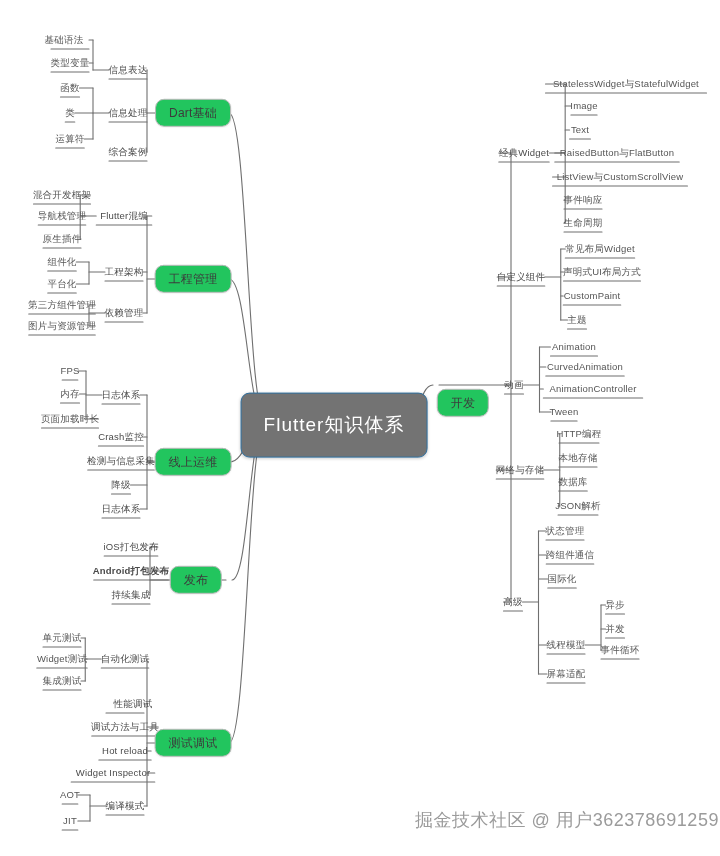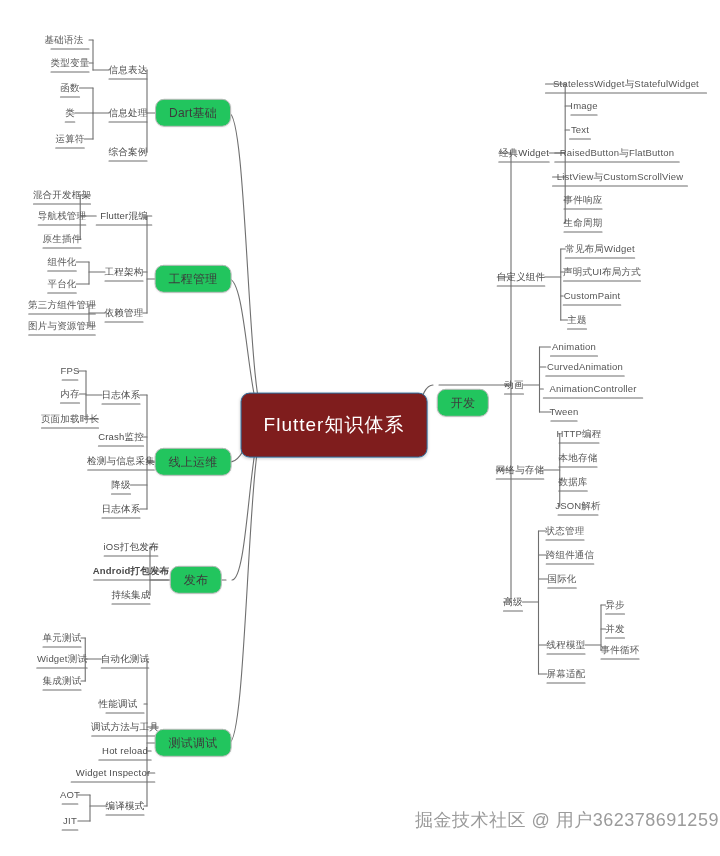--- a/index.html
+++ b/index.html
@@ -30,21 +30,21 @@
     color:#3c3c3c;
     background:#22c55e;
     border:1px solid #b9b9b9;
     border-radius:9px;
     padding:6px 13px;
     box-shadow:0 1px 1px rgba(0,0,0,.04);
   }
   .node.center{
     font-size:19px;
     color:#ffffff;
-    background:#7f1d1d;
+    background:#737373;
     border:1px solid #2d6f9f;
     border-radius:9px;
     padding:20px 22px;
     letter-spacing:1px;
     box-shadow:0 1px 3px rgba(0,0,0,.18);
   }
   .watermark{
     position:absolute;
     left:415px;top:808px;
     font-size:18px;
@@ -284,21 +284,21 @@
       <div class="node cat" style="left: 121px; top: 509px;">日志体系</div>
       <div class="node branch" style="left: 196px; top: 580px;">发布</div>
       <div class="node cat" style="left: 131px; top: 547px;">iOS打包发布</div>
       <div class="node cat" style="left: 131px; top: 571px; font-weight: bold;">Android打包发布</div>
       <div class="node cat" style="left: 131px; top: 595px;">持续集成</div>
       <div class="node branch" style="left: 193px; top: 743px;">测试调试</div>
       <div class="node cat" style="left: 125px; top: 659px;">自动化测试</div>
       <div class="node leaf" style="left: 62px; top: 638px;">单元测试</div>
       <div class="node leaf" style="left: 62px; top: 659px;">Widget测试</div>
       <div class="node leaf" style="left: 62px; top: 681px;">集成测试</div>
-      <div class="node cat" style="left: 118px; top: 704px;">性能调试</div>
+      <div class="node cat" style="left: 133px; top: 704px;">性能调试</div>
       <div class="node cat" style="left: 125px; top: 727px;">调试方法与工具</div>
       <div class="node cat" style="left: 125px; top: 751px;">Hot reload</div>
       <div class="node cat" style="left: 113px; top: 773px;">Widget Inspector</div>
       <div class="node cat" style="left: 125px; top: 806px;">编译模式</div>
       <div class="node leaf" style="left: 70px; top: 795px;">AOT</div>
       <div class="node leaf" style="left: 70px; top: 821px;">JIT</div>
       <div class="node branch" style="left: 463px; top: 403px;">开发</div>
       <div class="node cat" style="left: 524px; top: 153px;">经典Widget</div>
       <div class="node leaf" style="left: 626px; top: 84px;">StatelessWidget与StatefulWidget</div>
       <div class="node leaf" style="left: 584px; top: 106px;">Image</div>

